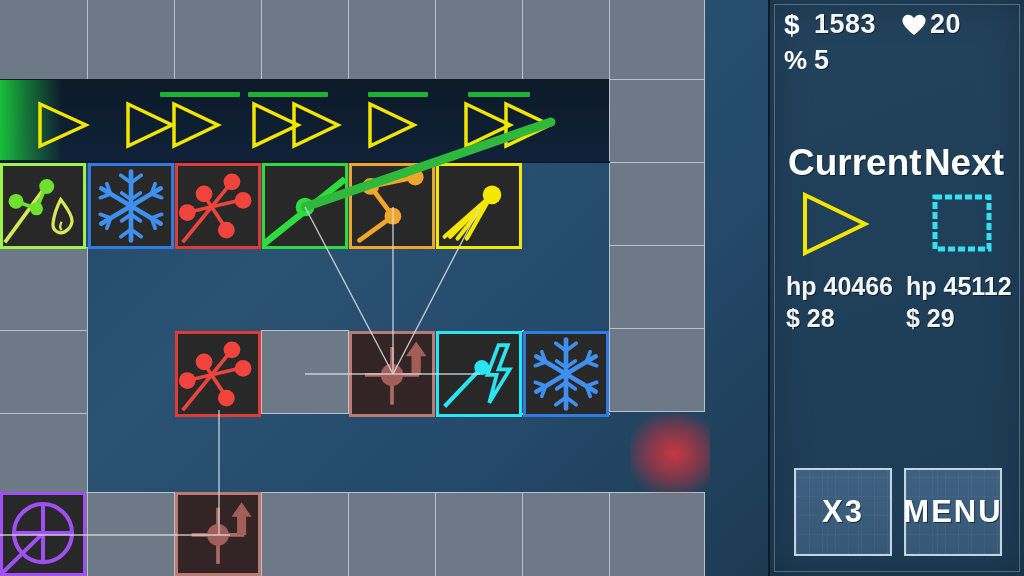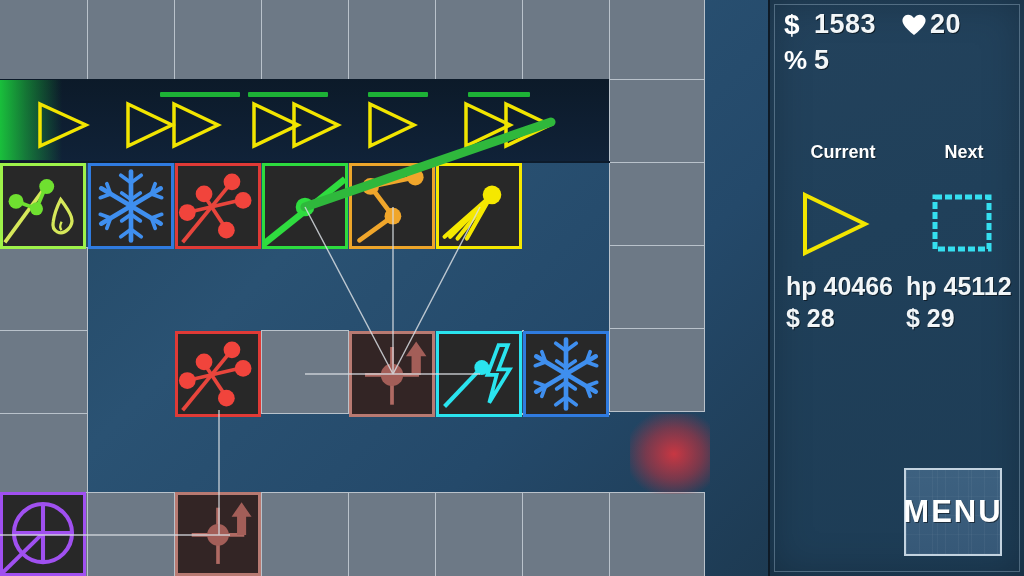--- a/index.html
+++ b/index.html
@@ -45,21 +45,21 @@
   .statgrid{position:absolute;left:14px;top:6px;width:232px;}
   .statrow{display:flex;align-items:center;height:36px;}
   .statcell{display:flex;align-items:center;width:116px;}
   .sicon{width:30px;display:flex;align-items:center;justify-content:flex-start;color:#fff;}
   .sval{color:#f2f6f8;font-size:27px;font-weight:bold;letter-spacing:.5px;
     text-shadow:1px 1px 0 rgba(0,0,0,.55);font-family:"Liberation Sans",sans-serif;}
   .sicon svg{display:block;}
   .pct{color:#fff;font-size:26px;font-weight:bold;line-height:1;}
 
   .wavehdr{position:absolute;top:142px;left:0;width:256px;display:flex;}
-  .wavehdr>div{width:128px;text-align:center;color:#fff;font-size:18px;font-weight:bold;
+  .wavehdr>div{width:128px;text-align:center;color:#fff;font-size:37px;font-weight:bold;
     text-shadow:1px 1px 0 rgba(0,0,0,.5);}
   .hdr-cur{padding-left:18px;box-sizing:border-box;}
   .hdr-next{padding-left:4px;box-sizing:border-box;}
 
   .waveicons{position:absolute;top:188px;left:0;width:256px;height:72px;display:flex;}
   .waveicons>div{width:128px;display:flex;align-items:center;justify-content:center;}
 
   .wavestats{position:absolute;top:270px;left:0;width:256px;}
   .wsrow{display:flex;}
   .wsrow>div{width:128px;color:#f2f6f8;font-size:25px;font-weight:bold;
@@ -413,16 +413,17 @@
       <div class="wsrow">
         <div class="ws-l">hp 40466</div>
         <div class="ws-r">hp 45112</div>
       </div>
       <div class="wsrow">
         <div class="ws-l">$ 28</div>
         <div class="ws-r">$ 29</div>
       </div>
     </div>
 
+    <div class="btn" id="btn-x3">X3</div>
     <div class="btn" id="btn-menu">MENU</div>
 
   </div>
 </div>
 
 </body></html>

